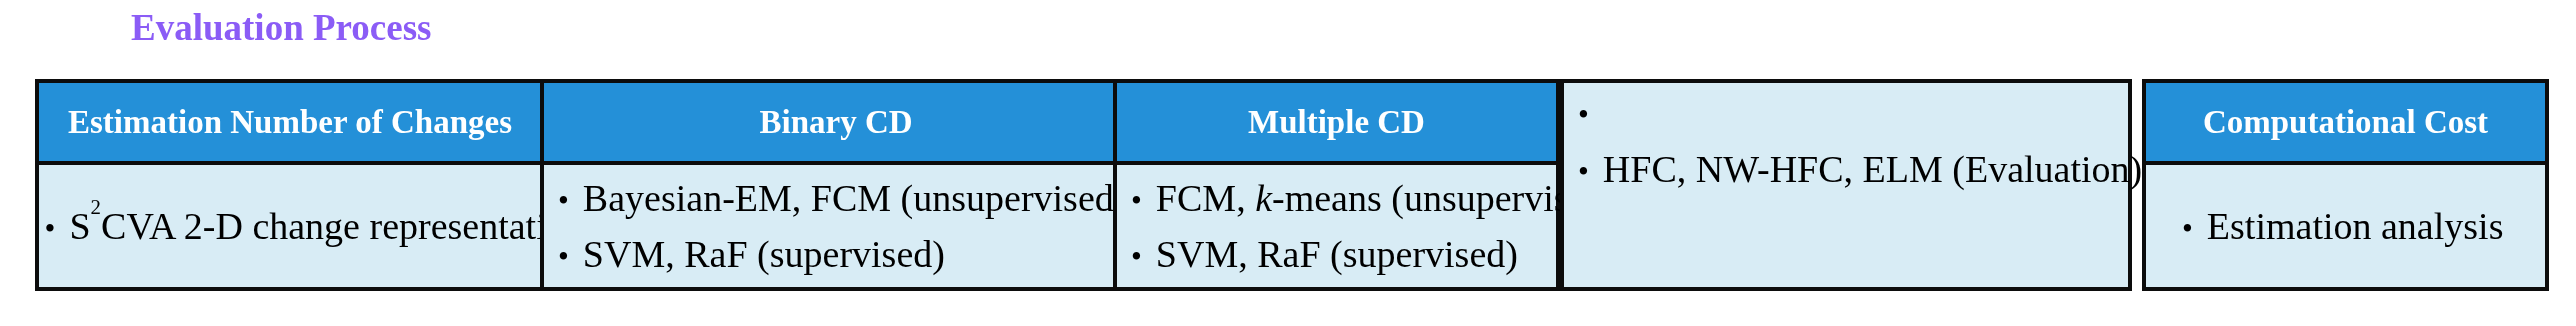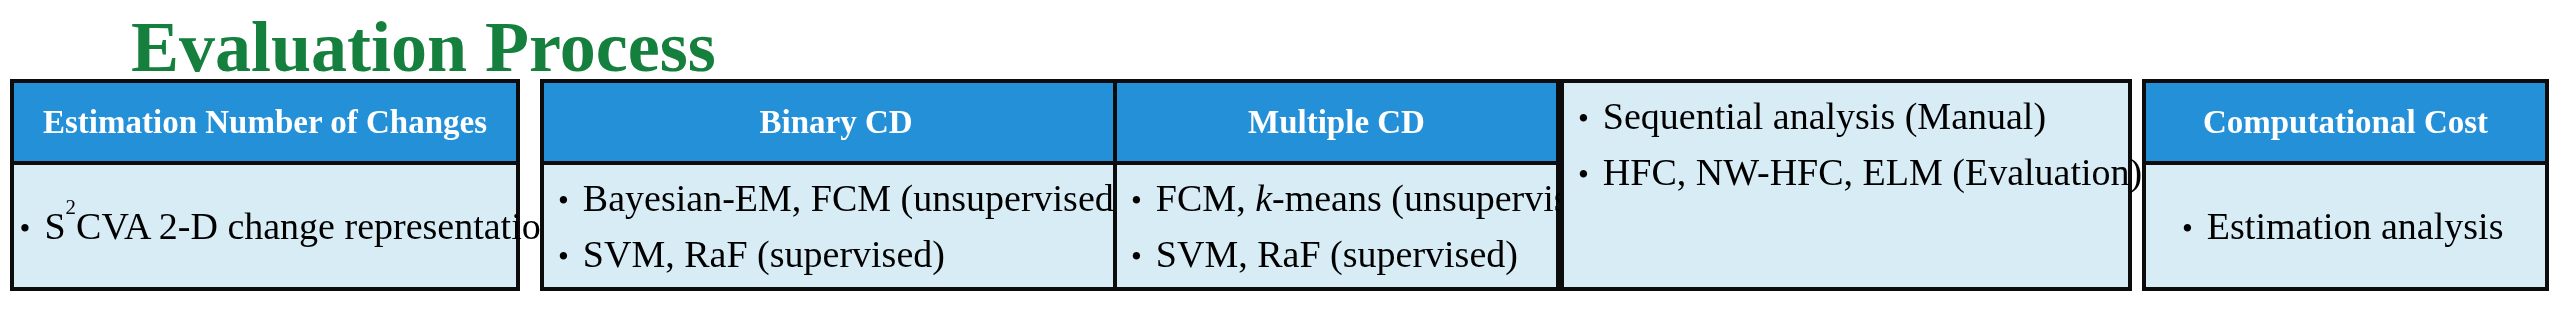--- a/index.html
+++ b/index.html
@@ -12,35 +12,35 @@
     width: 2576px;
     height: 327px;
     background: #ffffff;
     font-family: "Liberation Serif", "DejaVu Serif", serif;
     overflow: hidden;
   }
   .title {
     position: absolute;
     left: 131px;
     top: 5.6px;
-    font-size: 72px;
+    font-size: 37px;
     font-weight: bold;
-    color: #15803d;
+    color: #8b5cf6;
     letter-spacing: 0px;
     white-space: nowrap;
   }
   .box {
     position: absolute;
     top: 79px;
     height: 212px;
     box-sizing: border-box;
     border: 4.2px solid var(--border-color, #0c0c0c);
     background: var(--body-bg, #d8ecf5);
   }
-  #box-0 { left: 10px;   width: 510px; }
+  #box-0 { left: 35px;   width: 510px; }
   #box-1 { left: 540px;  width: 592px; }
   #box-2 { left: 1105px; width: 447px; margin-left: 8px; }
   #box-3 { left: 1560px; width: 572px; }
   #box-4 { left: 2142px; width: 407px; }
 
   .box-header {
     box-sizing: border-box;
     height: 82px;
     border-bottom: 4.2px solid var(--border-color, #0c0c0c);
     background: var(--header-bg, #2490d8);
@@ -134,21 +134,20 @@
           <span class="bullet">•</span>
           <span class="item-text"><span>SVM, RaF (supervised)</span></span>
         </div>
       </div>
   </div>
 
   <div class="box" id="box-3">
     <div class="box-body">
         <div class="bullet-line">
           <span class="bullet">•</span>
-          <span class="item-text"><span>Sequential analysis (Manual)</span></span>
         </div>
         <div class="bullet-line">
           <span class="bullet">•</span>
           <span class="item-text"><span>HFC, NW-HFC, ELM (Evaluation)</span></span>
         </div>
       </div>
   </div>
 
   <div class="box" id="box-4">
     <div class="box-header">

